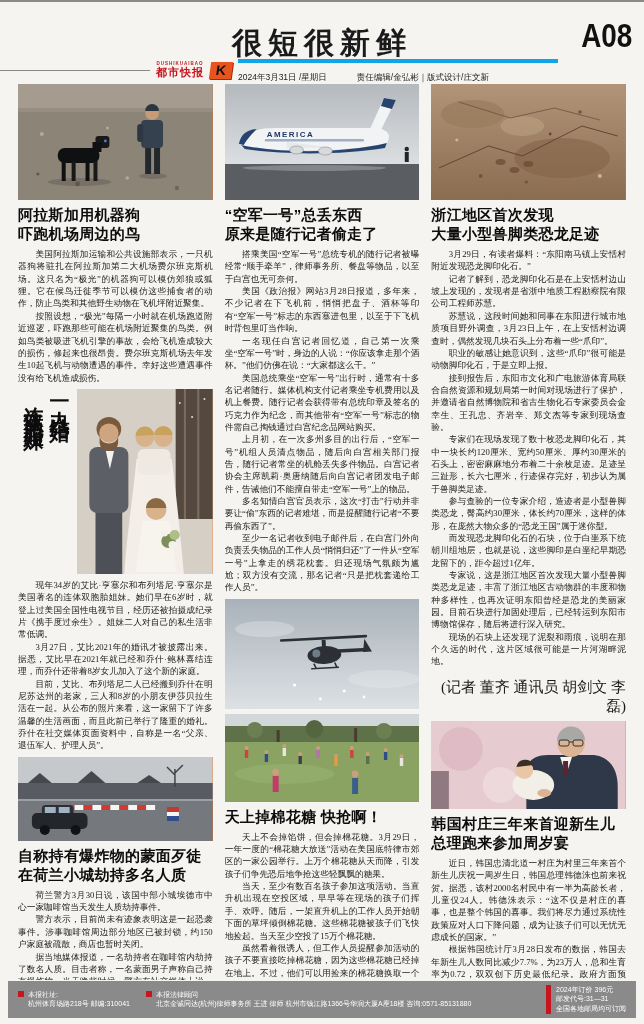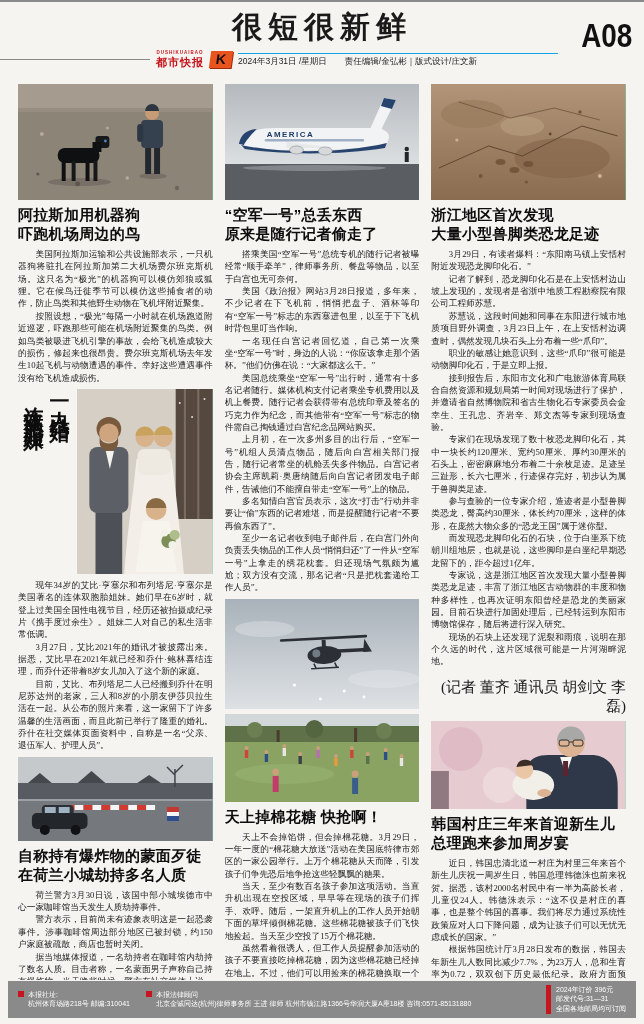--- a/index.html
+++ b/index.html
@@ -1,34 +1,34 @@
 <!DOCTYPE html>
 <html><head>
 <meta charset="utf-8">
 <style>
   html,body{margin:0;padding:0;}
   body{width:644px;height:1024px;background:#f5f4f1;font-family:"Liberation Serif","DejaVu Serif",serif;overflow:hidden;}
   .page{position:relative;width:644px;height:1024px;border-top:2px solid #8a8a8a;box-sizing:border-box;}
 
   
   .header{position:relative;height:80px;}
-  .big-title{text-align:center;font:700 30px/1 "Liberation Sans","DejaVu Sans",sans-serif;letter-spacing:6px;color:#1a1a1a;padding-top:10px;}
-  .mast-row{display:flex;align-items:center;margin-top:9px;padding:0 86px 0 0;gap:6px;}
+  .big-title{text-align:center;font:700 30px/1 "Liberation Sans","DejaVu Sans",sans-serif;letter-spacing:6px;color:#1a1a1a;padding-top:26px;}
+  .mast-row{display:flex;align-items:center;margin-top:1px;padding:0 86px 0 0;gap:6px;}
   .hline{flex:0 0 150px;height:1px;background:#8a8a8a;}
   .logo{display:flex;flex-direction:column;align-items:center;line-height:1;}
   .logo-en{font:700 4.5px/1 "Liberation Sans",sans-serif;color:#c8151d;letter-spacing:1px;}
   .logo-cn{font:700 11px/1.2 "Liberation Sans",sans-serif;color:#c8151d;letter-spacing:1px;}
   .k-badge{flex:none;width:22px;height:17px;background:#e8531e;color:#111;font:900 14px/17px "Liberation Sans",sans-serif;text-align:center;transform:skewX(-8deg);box-shadow:1px 1px 0 #9a2d0d;}
-  .mast-right{flex:1;border-top:1px solid #0ea5e9;padding-top:2px;font:8.5px/1.2 "Liberation Sans",sans-serif;color:#222;display:flex;gap:18px;white-space:nowrap;}
+  .mast-right{flex:1;border-top:4px solid #0ea5e9;padding-top:9px;font:8.5px/1.2 "Liberation Sans",sans-serif;color:#222;display:flex;gap:30px;white-space:nowrap;}
   .page-no{position:absolute;top:16px;right:12px;font:900 34px/1 "Liberation Sans","DejaVu Sans",sans-serif;color:#111;transform:scaleX(.82);transform-origin:right;}
 
   
   .cols{position:absolute;top:82px;left:18px;right:18px;bottom:44px;display:flex;gap:12px;}
   .col{flex:1;min-width:0;overflow:hidden;}
-  .ph{width:100%;margin:0 0 5px;background:#5eead4;overflow:hidden;}
+  .ph{width:100%;margin:0 0 5px;background:#f97316;overflow:hidden;}
   .ph svg{display:block;width:100%;height:100%;}
   .ph-std{height:116px;}
   .ph-dutch{height:84px;}
   .ph-heli{height:110px;}
   .ph-crowd{height:88px;}
   .ph-korea{height:88px;}
   .headline{font:700 15px/1.27 "Liberation Sans","DejaVu Sans",sans-serif;color:#0d0d0d;margin:1px 0 5px;letter-spacing:.3px;}
   .body p{font-size:8.7px;line-height:1.42;margin:0;text-indent:2em;text-align:justify;color:#1b1b1b;}
   .body{margin-bottom:5px;}
   .byline{text-align:right;font-size:15px;color:#1b1b1b;margin:10px 0 5px;}

